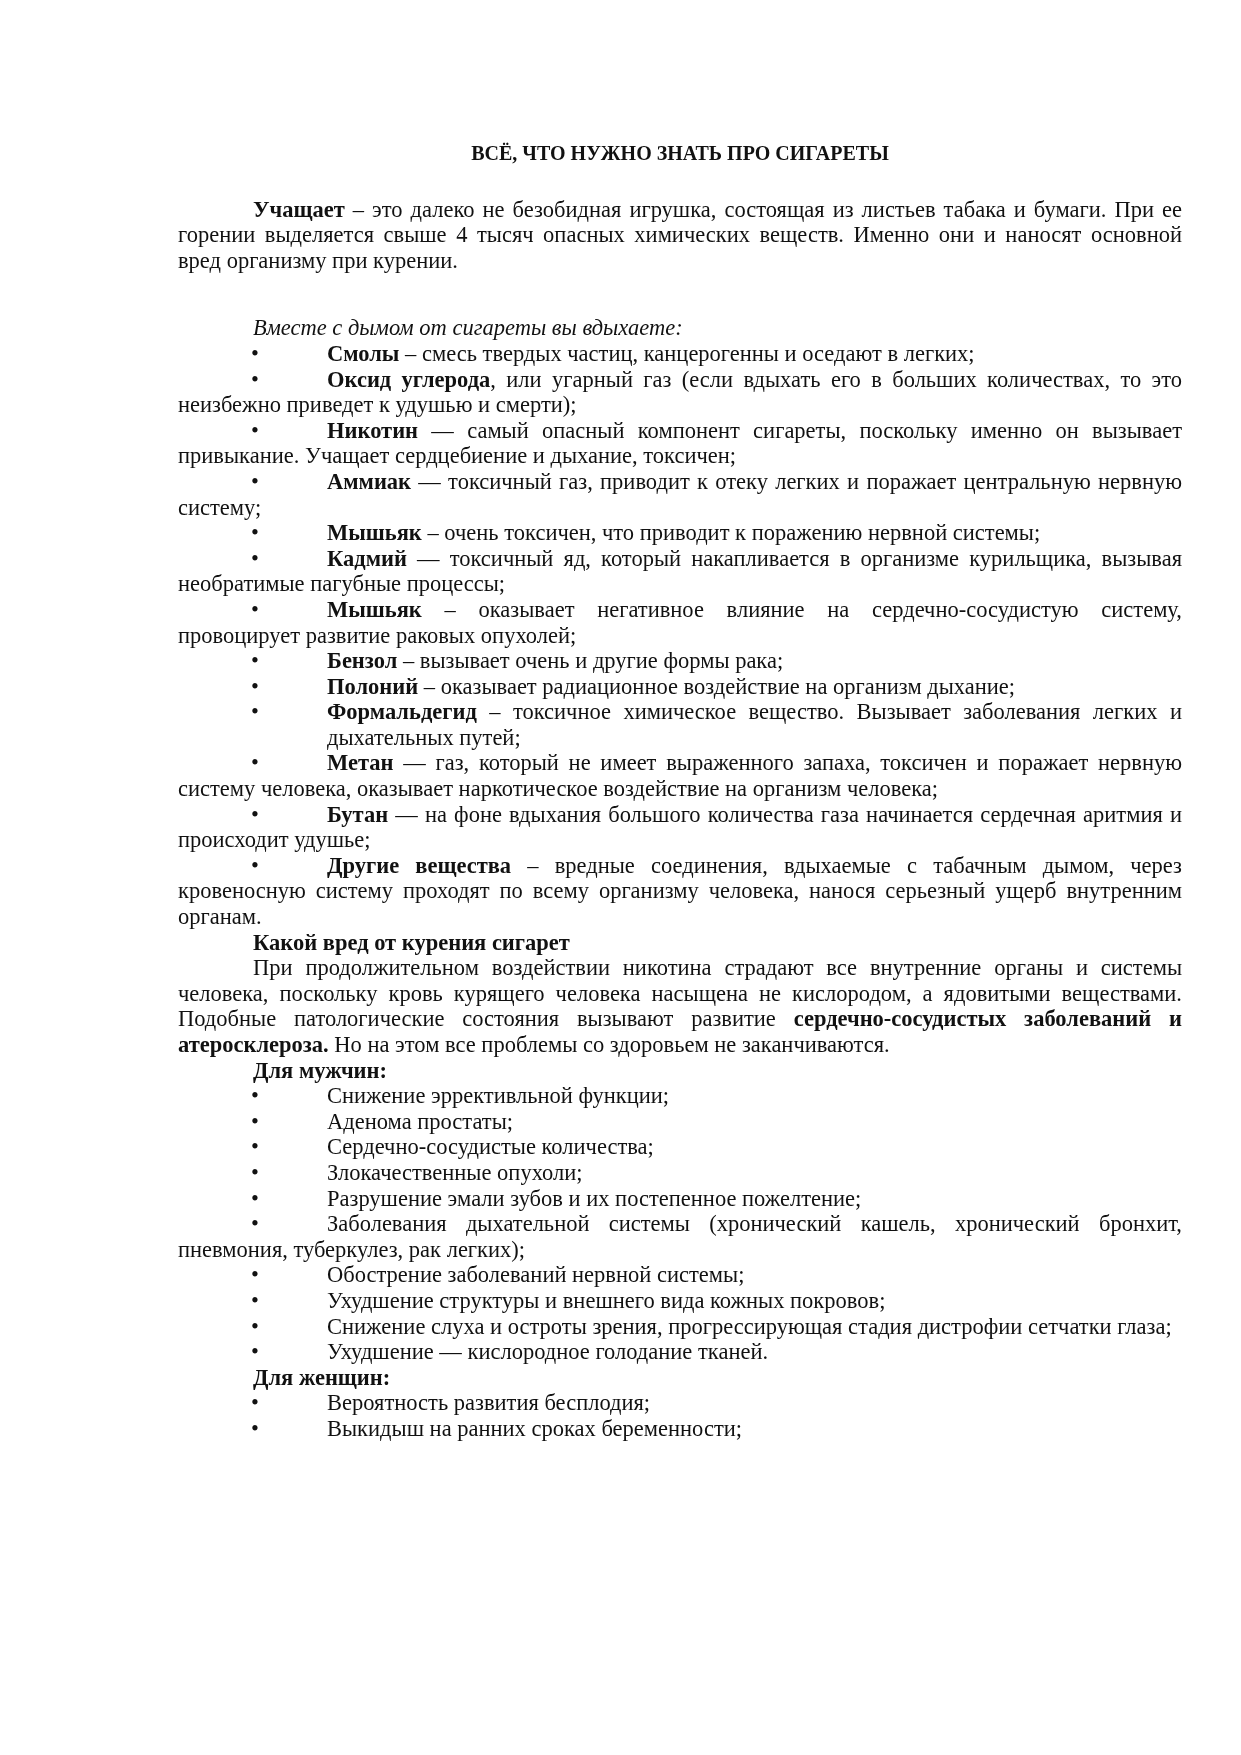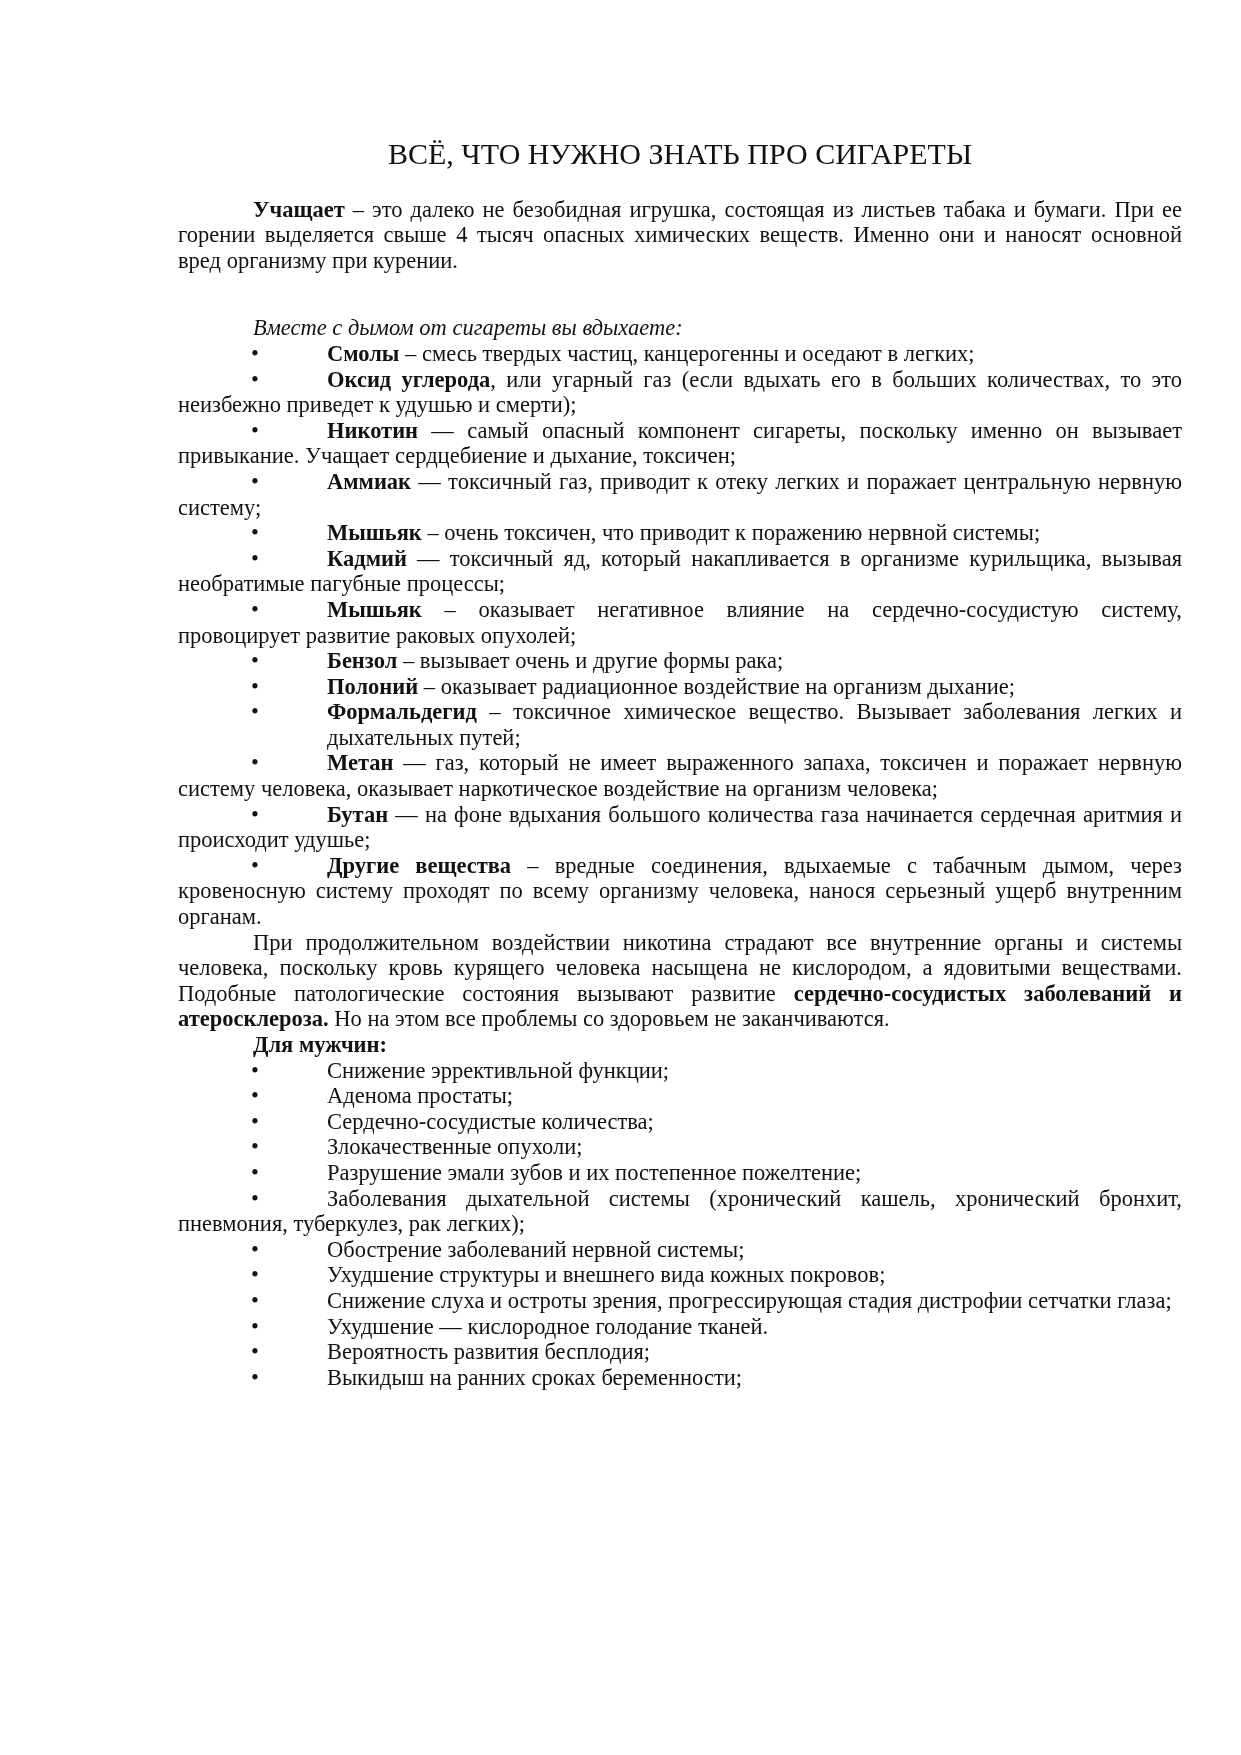--- a/index.html
+++ b/index.html
@@ -2,21 +2,21 @@
 <html><head>
 <meta charset="utf-8">
 <style>
   html, body { margin: 0; padding: 0; background: #ffffff; }
   body { width: 1241px; height: 1755px; position: relative; overflow: hidden; }
   .page {
     position: absolute; left: 178px; top: 141px; width: 1004px;
     font-family: "Liberation Serif", serif; font-size: 22.5px; line-height: 25.6px;
     color: #111111;
   }
-  .title { text-align: center; font-weight: normal; margin: 0 0 30px 0; font-size: 30px; }
+  .title { text-align: center; font-weight: bold; margin: 0 0 30px 0; font-size: 20px; }
   p { margin: 0; text-align: justify; }
   .indent { text-indent: 75px; }
   .ital { font-style: italic; padding-left: 75px; margin-top: 42px; }
   .heading { font-weight: bold; padding-left: 75px; }
   .bul { position: relative; text-align: justify; text-indent: 149px; }
   .bul .dot { position: absolute; left: 73px; top: 0; text-indent: 0; }
   .bul.hang { padding-left: 149px; text-indent: 0; }
   .bul.hang .dot { left: 73px; }
   b { font-weight: bold; }
 </style>
@@ -39,36 +39,38 @@
     <p class="bul"><span class="dot">•</span><b>Кадмий</b><span> — токсичный яд, который накапливается в организме курильщика, вызывая необратимые пагубные процессы;</span></p>
     <p class="bul"><span class="dot">•</span><b>Мышьяк</b><span> – оказывает негативное влияние на сердечно-сосудистую систему, провоцирует развитие раковых опухолей;</span></p>
     <p class="bul hang"><span class="dot">•</span><b>Бензол</b><span> – вызывает очень и другие формы рака;</span></p>
     <p class="bul hang"><span class="dot">•</span><b>Полоний</b><span> – оказывает радиационное воздействие на организм дыхание;</span></p>
     <p class="bul hang"><span class="dot">•</span><b>Формальдегид</b><span> – токсичное химическое вещество. Вызывает заболевания легких и дыхательных путей;</span></p>
     <p class="bul"><span class="dot">•</span><b>Метан</b><span> — газ, который не имеет выраженного запаха, токсичен и поражает нервную систему человека, оказывает наркотическое воздействие на организм человека;</span></p>
     <p class="bul"><span class="dot">•</span><b>Бутан</b><span> — на фоне вдыхания большого количества газа начинается сердечная аритмия и происходит удушье;</span></p>
     <p class="bul"><span class="dot">•</span><b>Другие вещества</b><span> – вредные соединения, вдыхаемые с табачным дымом, через кровеносную систему проходят по всему организму человека, нанося серьезный ущерб внутренним органам.</span></p>
   </div>
 
+  <p class="heading">Какой вред от курения сигарет</p>
 
   <p class="indent"><span>При продолжительном воздействии никотина страдают все внутренние органы и системы человека, поскольку кровь курящего человека насыщена не кислородом, а ядовитыми веществами. Подобные патологические состояния вызывают развитие </span><b>сердечно-сосудистых заболеваний и атеросклероза.</b><span> Но на этом все проблемы со здоровьем не заканчиваются.</span></p>
 
   <p class="heading">Для мужчин:</p>
 
   <div>
     <p class="bul hang"><span class="dot">•</span><span>Снижение эррективльной функции;</span></p>
     <p class="bul hang"><span class="dot">•</span><span>Аденома простаты;</span></p>
     <p class="bul hang"><span class="dot">•</span><span>Сердечно-сосудистые количества;</span></p>
     <p class="bul hang"><span class="dot">•</span><span>Злокачественные опухоли;</span></p>
     <p class="bul hang"><span class="dot">•</span><span>Разрушение эмали зубов и их постепенное пожелтение;</span></p>
     <p class="bul"><span class="dot">•</span><span>Заболевания дыхательной системы (хронический кашель, хронический бронхит, пневмония, туберкулез, рак легких);</span></p>
     <p class="bul hang"><span class="dot">•</span><span>Обострение заболеваний нервной системы;</span></p>
     <p class="bul hang"><span class="dot">•</span><span>Ухудшение структуры и внешнего вида кожных покровов;</span></p>
     <p class="bul"><span class="dot">•</span><span>Снижение слуха и остроты зрения, прогрессирующая стадия дистрофии сетчатки глаза;</span></p>
     <p class="bul hang"><span class="dot">•</span><span>Ухудшение — кислородное голодание тканей.</span></p>
   </div>
 
+  <p class="heading">Для женщин:</p>
 
   <div>
     <p class="bul hang"><span class="dot">•</span><span>Вероятность развития бесплодия;</span></p>
     <p class="bul hang"><span class="dot">•</span><span>Выкидыш на ранних сроках беременности;</span></p>
   </div>
 </div>
 
 </body></html>

